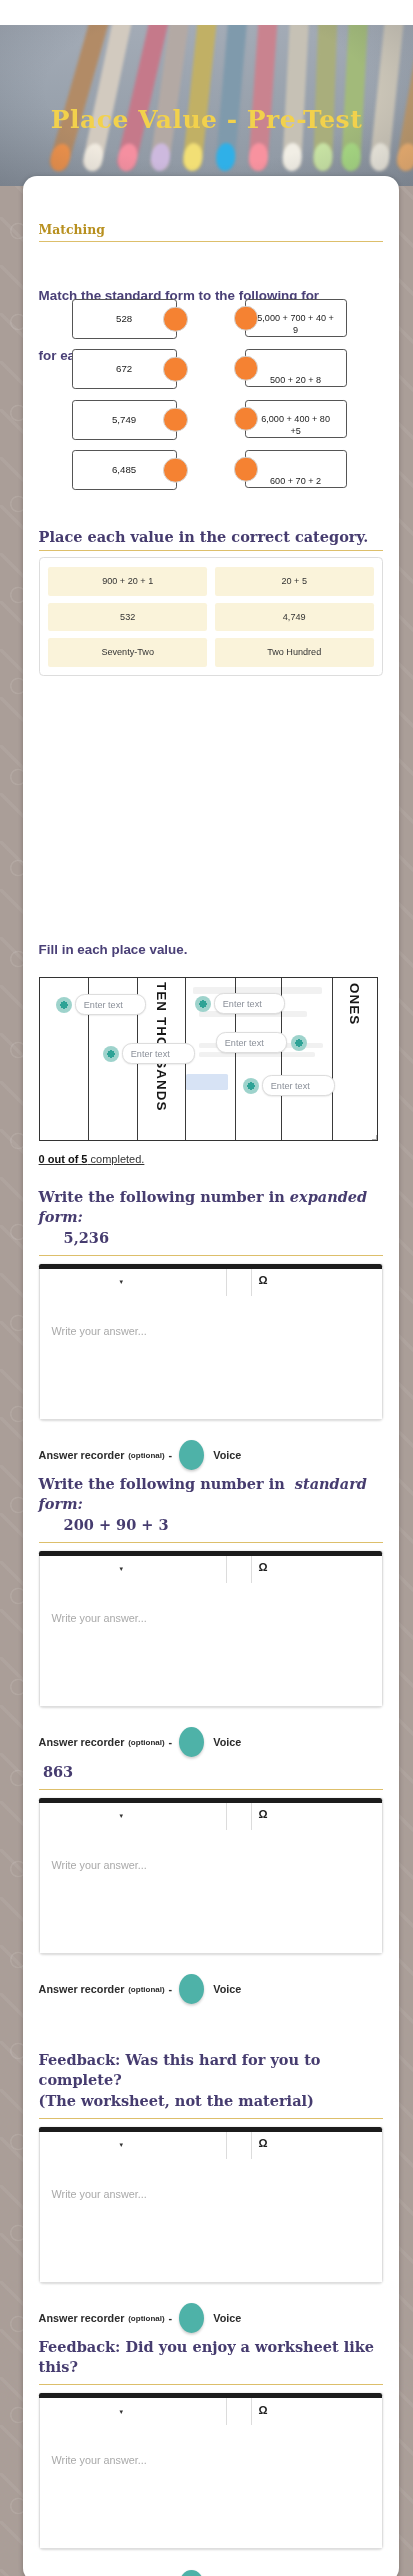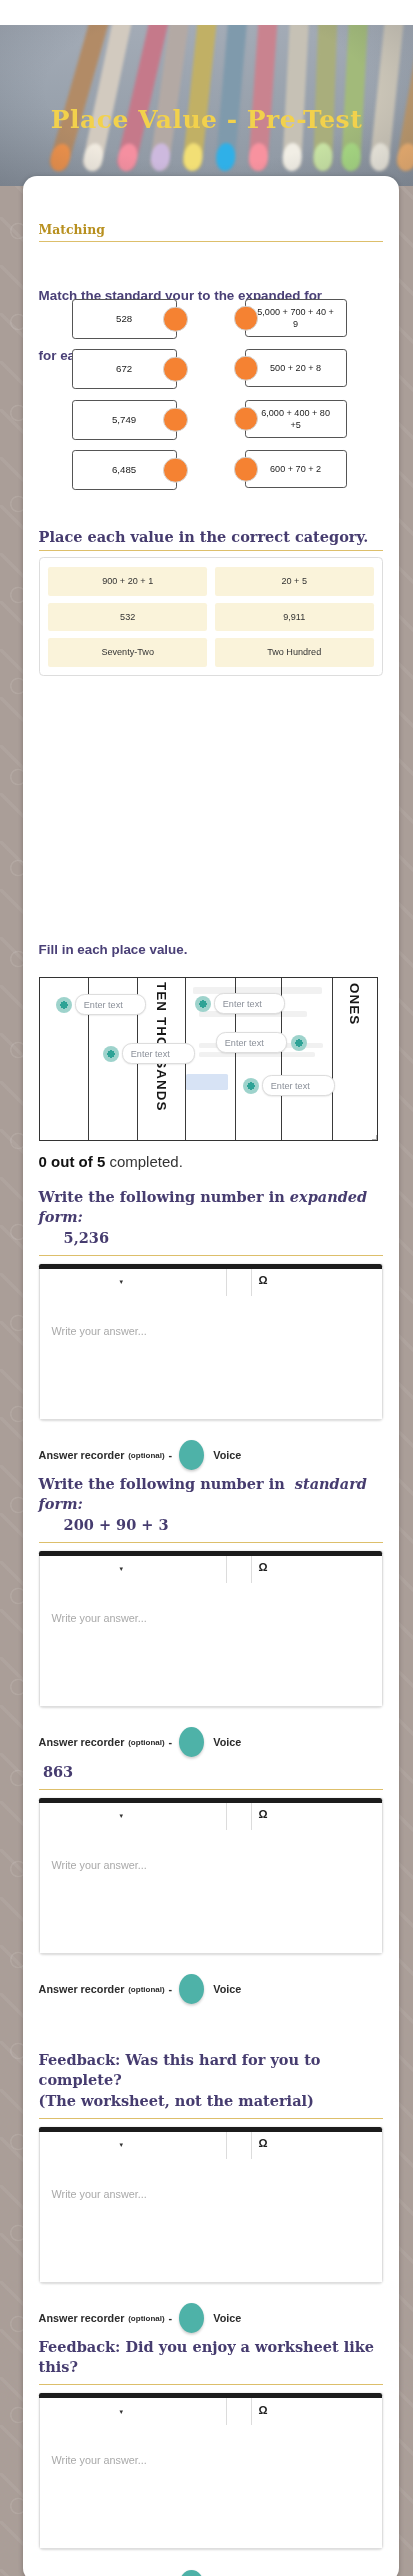--- a/index.html
+++ b/index.html
@@ -41,21 +41,21 @@
   .sans-h{font-family:"Liberation Sans",sans-serif;font-weight:600;font-size:13.4px;color:#4a4077;}
   .gold-rule{height:1.1px;background:#d2a93a;opacity:.75;}
   
   .match-heading{font-family:"DejaVu Serif",serif;font-weight:600;font-size:12.4px;color:#b8901f;}
   .q-sans{line-height:20px;white-space:pre-wrap;}
   .match-row{position:relative;height:38px;margin-bottom:12.4px;}
   .mbox{position:absolute;top:0;height:38px;background:#fff;border:0.8px solid #555;border-radius:3.2px;
     display:flex;align-items:center;justify-content:center;text-align:center;
     font-size:9.1px;color:#222;line-height:12px;}
   .mbox.left{left:33px;width:103px;font-size:9.7px;}
-  .mbox.right{left:206px;width:102px;padding:0 9.7px;box-sizing:border-box;}
+  .mbox.right{left:206px;width:102px;padding:0 9.7px;box-sizing:border-box;align-items:flex-end;}
   .connector{position:absolute;top:50%;width:22.6px;height:22.6px;border-radius:50%;background:#f58232;
     border:1.1px solid #d4d4d4;transform:translateY(-50%);z-index:2;}
   .connector.at-right{right:-12px;}
   .connector.at-left{left:-12px;}
   
   .sort-box{border:0.5px solid #ddd;border-radius:4.3px;background:#fff;box-sizing:border-box;padding:9.1px 8.6px;
     display:grid;grid-template-columns:159px 159px;grid-auto-rows:28.5px;column-gap:7.5px;row-gap:7px;}
   .value-card{background:#faf3da;border-radius:2.2px;display:flex;align-items:center;justify-content:center;
     font-size:9.1px;color:#333;}
   
@@ -81,21 +81,21 @@
   .ghost.blue{background:rgba(110,155,220,.28);}
   .pill{position:absolute;height:19px;background:#fff;border:0.8px solid #ddd;border-radius:9.7px;
     box-shadow:0 0.5px 1.6px rgba(0,0,0,.12);display:flex;align-items:center;}
   .pill input{border:none;outline:none;background:transparent;width:100%;height:100%;
     font-size:9.1px;color:#6e747e;padding:0 7.5px;font-family:"Liberation Sans",sans-serif;}
   .pill input::placeholder{color:#8a8f98;opacity:1;}
   .dot{position:absolute;top:50%;transform:translateY(-50%);width:16px;height:16px;border-radius:50%;
     background:radial-gradient(circle,#2ea396 0 3.8px,#9ed3cc 3.8px 8px);}
   .dot.dl{left:-20.4px;} .dot.dr{right:-20.4px;}
   .handle{position:absolute;right:0.5px;bottom:0.5px;width:3.8px;height:3.8px;border-right:1.1px solid #aaa;border-bottom:1.1px solid #aaa;}
-  .progress{font-size:15px;color:#333;}
+  .progress{font-size:11px;color:#333;text-decoration:underline;}
   .progress b{color:#111;}
   
   .qblock{left:16px;width:344px;}
   .q-line{font-family:"DejaVu Serif",serif;font-weight:600;font-size:14.5px;color:#463c6f;line-height:20.4px;white-space:pre-wrap;}
   .q-line .it{font-style:italic;}
   .ind-lg{padding-left:25px;} .ind-sm{padding-left:4.3px;}
   .q-underline{margin-top:6.5px;}
   .editor{position:relative;margin-top:8px;height:156px;background:#fff;
     border:0.5px solid #dedede;border-top:none;border-radius:2.2px 2.2px 4.3px 4.3px;
     box-shadow:0 0.5px 2.2px rgba(0,0,0,.15);box-sizing:border-box;}
@@ -137,21 +137,21 @@
     </div>
     <div class="shade"></div>
     <div class="title">Place Value - Pre-Test</div>
   </div>
 
   <div class="card">
 
     <div class="abs content-x match-heading" style="top:46px;">Matching</div>
     <div class="abs content-x gold-rule" style="top:65px;"></div>
     <div class="abs content-x sans-h q-sans" style="top:70px;">
-      <div>Match the standard your to the expanded for</div>
+      <div>Match the standard form to the following for</div>
       <div>for each number.</div>
     </div>
 
     <div class="abs content-x" style="top:123px;">
       <div class="match-row">
         <div class="mbox left">
           <span>528</span>
           <span class="connector at-right"></span>
         </div>
         <div class="mbox right">
@@ -190,21 +190,21 @@
         </div>
       </div>
     </div>
 
     <div class="abs content-x serif-h" style="top:352px;">Place each value in the correct category.</div>
     <div class="abs content-x gold-rule" style="top:374px;"></div>
     <div class="abs content-x sort-box" style="top:381px;height:119px;">
       <div class="value-card">900 + 20 + 1</div>
       <div class="value-card">20 + 5</div>
       <div class="value-card">532</div>
-      <div class="value-card">9,911</div>
+      <div class="value-card">4,749</div>
       <div class="value-card">Seventy-Two</div>
       <div class="value-card">Two Hundred</div>
     </div>
 
 
     <div class="abs content-x sans-h" style="top:766px;">Fill in each place value.</div>
     <div class="abs chart" style="left:16.7px;top:801px;width:339px;height:164px;">
       <div class="vline" style="left:48px;"></div>
       <div class="vline" style="left:97px;"></div>
       <div class="vline" style="left:145px;"></div>

